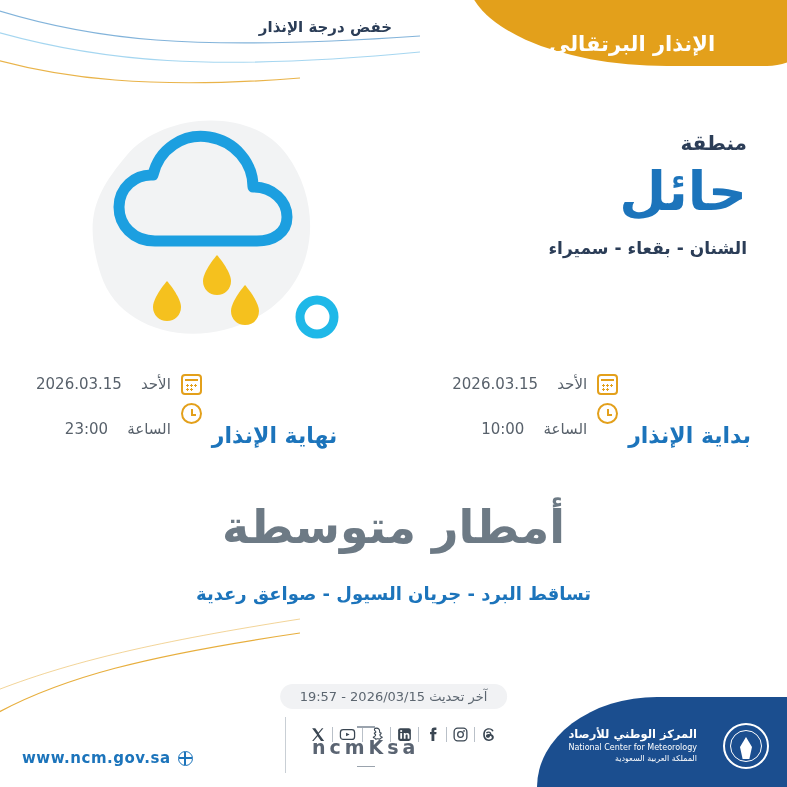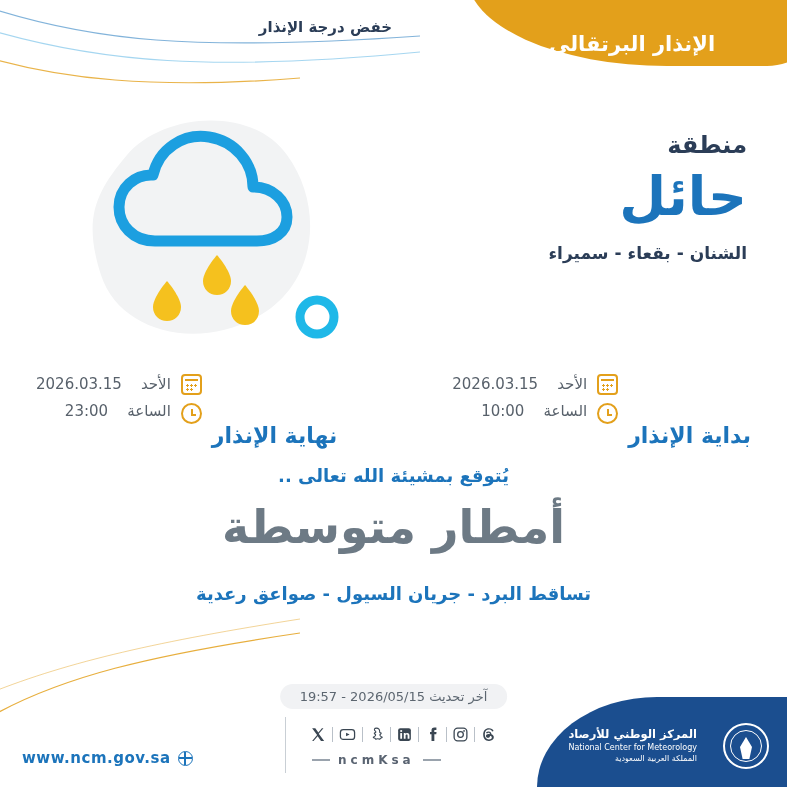--- a/index.html
+++ b/index.html
@@ -61,21 +61,21 @@
 
   
   .region {
     position: absolute;
     top: 130px; right: 40px;
     text-align: right;
     width: 380px;
   }
   .region-label {
     color: #2b3d57;
-    font-size: 24px;
+    font-size: 20px;
     font-weight: bold;
     line-height: 1.3;
   }
   .region-name {
     color: #1c74bb;
     font-size: 54px;
     font-weight: bold;
     line-height: 1.25;
     margin-top: 2px;
   }
@@ -111,21 +111,21 @@
   .date-icons {
     display: flex;
     flex-direction: column;
     gap: 8px;
     align-items: center;
     padding-top: 2px;
   }
   .date-vals {
     display: flex;
     flex-direction: column;
-    gap: 9px;
+    gap: 27px;
     color: #58616b;
     font-size: 15px;
     text-align: right;
     padding-top: 3px;
   }
   .date-line { white-space: nowrap; }
   .ico-sq {
     width: 21px; height: 21px;
     border: 2px solid #e3a01b;
     border-radius: 4px;
@@ -302,27 +302,28 @@
     gap: 5px;
     align-items: center;
     direction: ltr;
   }
   .social svg { display: block; }
   .sdiv { width: 1px; height: 15px; background: #b9c0c8; }
   .handle {
     position: absolute;
     bottom: 20px; left: 312px;
     color: #5a6472;
-    font-size: 12px;
+    font-size: 19px;
     font-weight: bold;
     letter-spacing: 4px;
     display: flex;
     align-items: center;
     gap: 8px;
     direction: ltr;
+    flex-direction: column;
   }
   .handle .bar { width: 18px; height: 1.5px; background: #9aa3ad; }
 </style>
 </head>
 <body>
 
 <div class="card">
 
   <svg class="deco deco-top" viewBox="0 0 420 120">
     <path d="M-10 8 C 90 40, 190 52, 420 36" stroke="#1c74bb" stroke-width="1.2" fill="none" opacity="0.55"></path>
@@ -394,27 +395,26 @@
         </div>
         <div class="date-line">
           <span>الساعة</span>
           &nbsp;&nbsp;
           <span>23:00</span>
         </div>
       </div>
     </div>
   </div>
 
-  <div class="expect">يُتوقع بمشيئة الله تعالى ..</div>
   <div class="headline">أمطار متوسطة</div>
   <div class="effects">
     <div>تساقط البرد - جريان السيول - صواعق رعدية</div>
   </div>
 
-  <div class="update-pill">آخر تحديث 2026/05/15 - 19:57</div>
+  <div class="update-pill">آخر تحديث 2026/03/15 - 19:57</div>
 
   <div class="footer">
     <div class="footer-blue"></div>
 
     <div class="ncm-logo">
       <div class="ncm-seal"></div>
       <div class="ncm-txt">
         <div class="l1">المركز الوطني للأرصاد</div>
         <div class="l2">National Center for Meteorology</div>
         <div class="l3">المملكة العربية السعودية</div>

